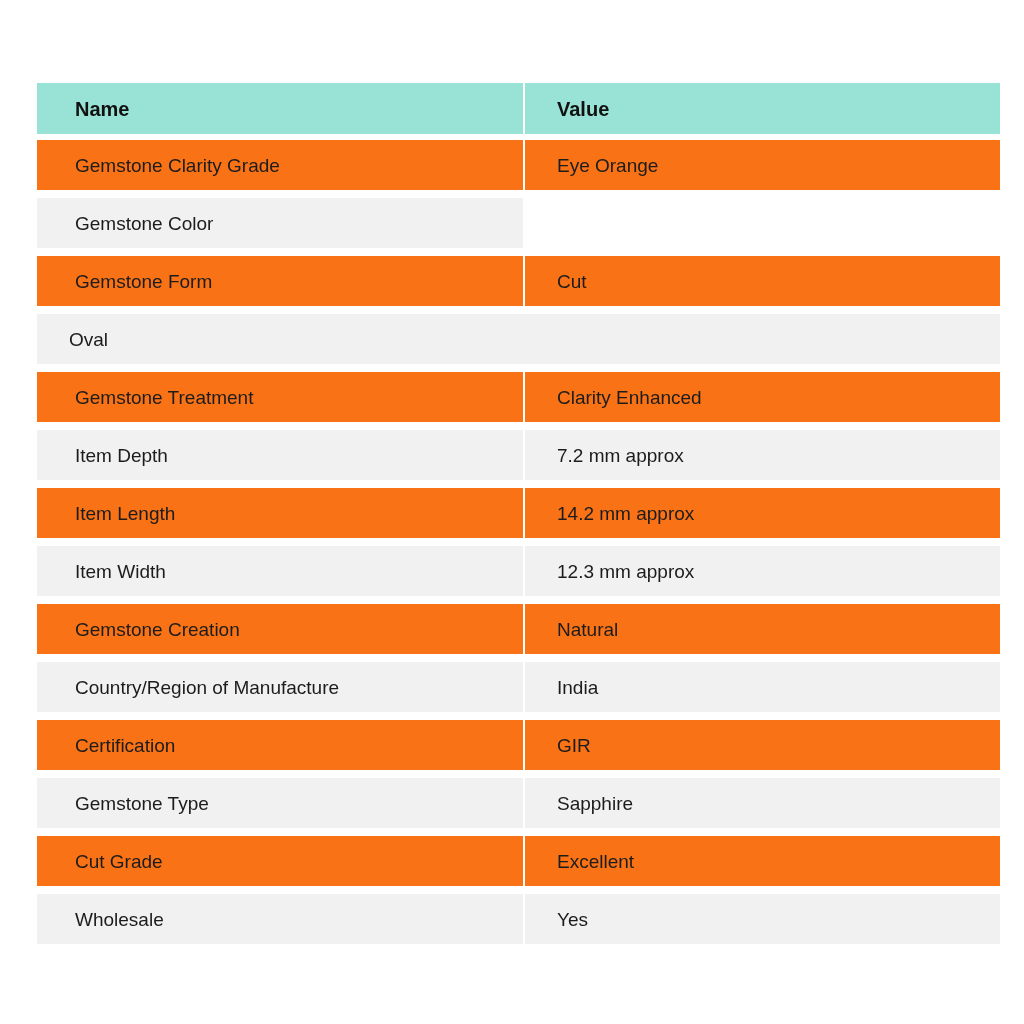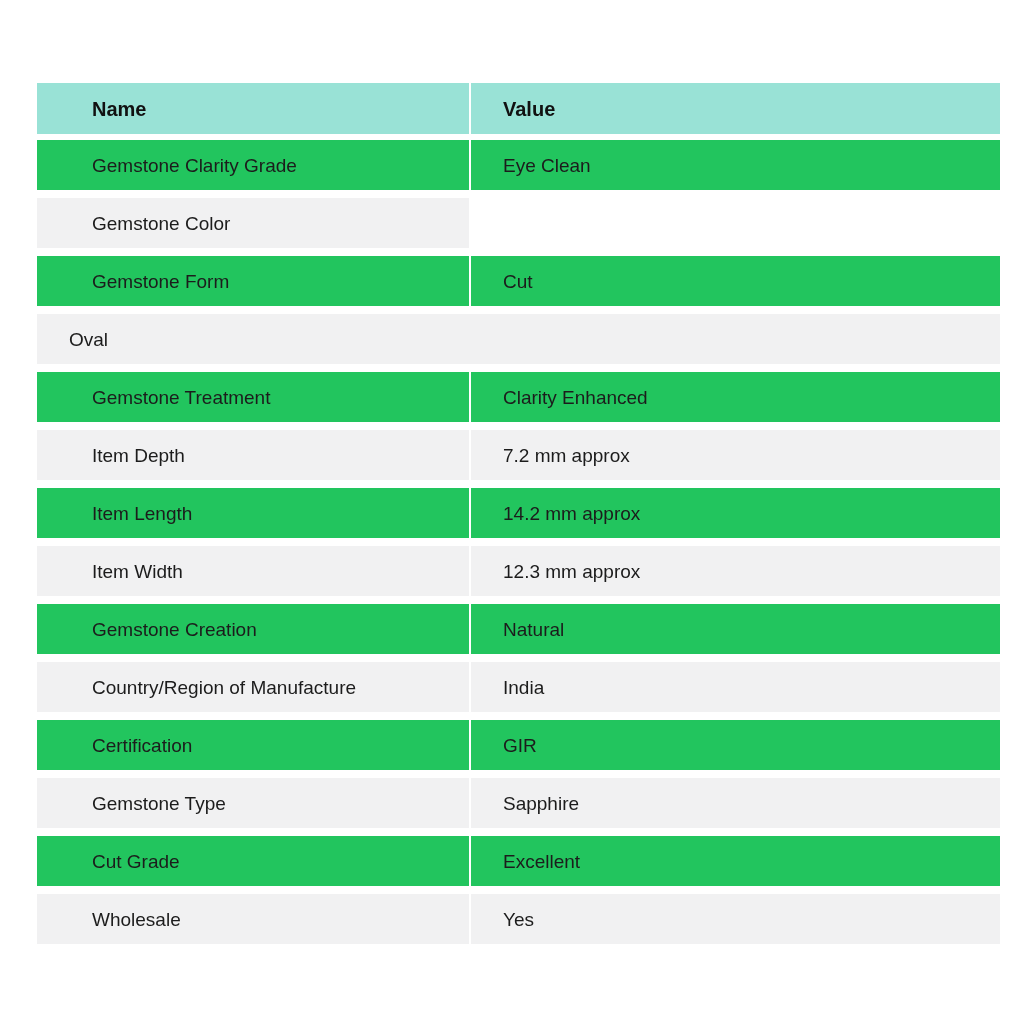--- a/index.html
+++ b/index.html
@@ -21,25 +21,25 @@
   .row {
     display: flex;
     gap: 2px;            
     margin-bottom: 8px;  
   }
   .cell {
     box-sizing: border-box;
     display: flex;
     align-items: center;
     height: 50px;
-    background: #22c55e;
+    background: #f97316;
     font-size: 19px;
     line-height: 1;
   }
-  .cell.name  { width: 432px; padding-left: 55px; }
+  .cell.name  { width: 486px; padding-left: 38px; }
   .cell.value { flex: 1;      padding-left: 32px; }
   .row.header { margin-bottom: 6px; }
   .row.header .cell {
     height: 51px;
     background: #99e2d6;
     font-size: 20px;
     font-weight: 700;
     color: #111111;
   }
   
@@ -49,21 +49,21 @@
 <body>
 
 <div class="spec-table">
   <div class="row header">
     <div class="cell name">Name</div>
     <div class="cell value">Value</div>
   </div>
   <div id="rows">
   <div class="row">
     <div class="cell name">Gemstone Clarity Grade</div>
-    <div class="cell value">Eye Clean</div>
+    <div class="cell value">Eye Orange</div>
   </div>
 
   <div class="row">
     <div class="cell name">Gemstone Color</div>
   </div>
 
   <div class="row">
     <div class="cell name">Gemstone Form</div>
     <div class="cell value">Cut</div>
   </div>

